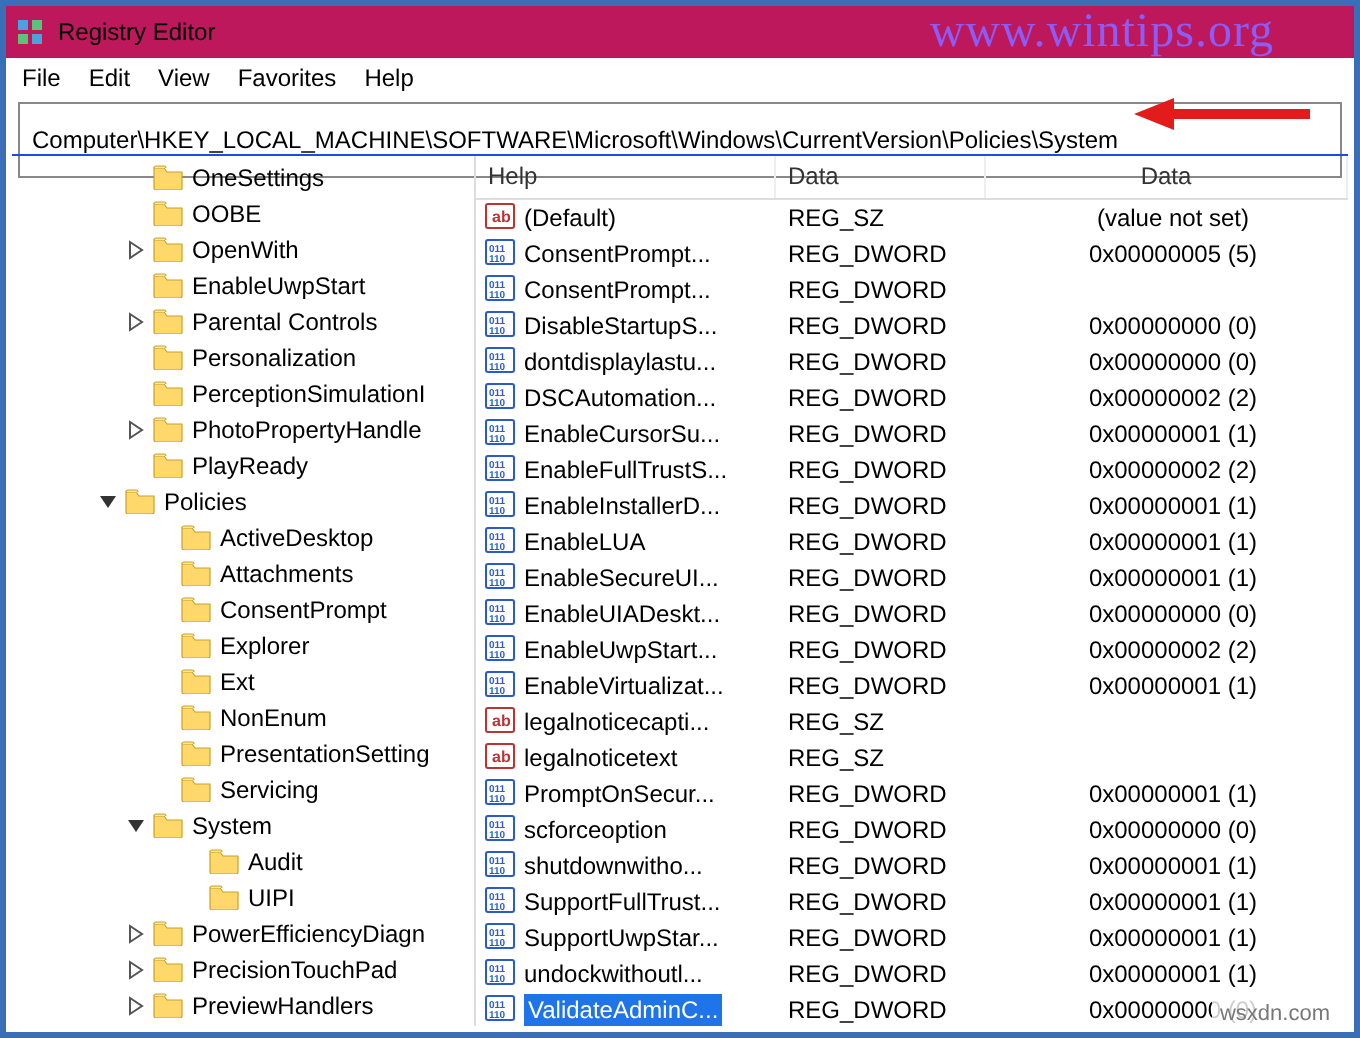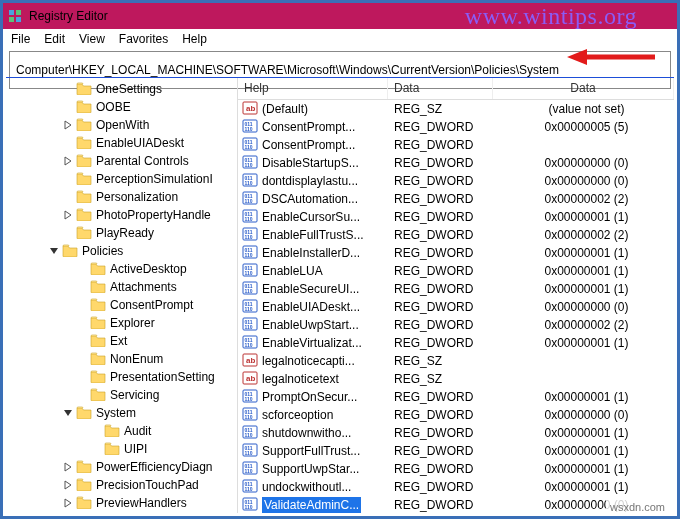--- a/index.html
+++ b/index.html
@@ -202,21 +202,21 @@
               </svg></span>
             <span class="lbl">OpenWith</span>
           </div>
           <div class="trow" style="padding-left: 56px;">
             <span class="twist"></span>
             <span><svg class="folder-icon" viewBox="0 0 16 14">
                 <path d="M1 3 h5 l1.5 2 H15 v8 a1 1 0 0 1 -1 1 H2 a1 1 0 0 1 -1 -1 Z" fill="#ffd86b" stroke="#c9a227" stroke-width="0.6"></path>
                 <path d="M1 3 h5 l1.5 2 H15" fill="none"></path>
                 <path d="M1 3 a1 1 0 0 1 1 -1 h4 a1 1 0 0 1 1 1" fill="#ffe79a" stroke="#c9a227" stroke-width="0.6"></path>
               </svg></span>
-            <span class="lbl">EnableUIADeskt</span>
+            <span class="lbl">EnableUwpStart</span>
           </div>
           <div class="trow" style="padding-left: 56px;">
             <span class="twist">
               <svg width="10" height="10">
                 <path d="M2 1 L8 5 L2 9 Z" fill="none" stroke="#555" stroke-width="1"></path>
               </svg>
             </span>
             <span><svg class="folder-icon" viewBox="0 0 16 14">
                 <path d="M1 3 h5 l1.5 2 H15 v8 a1 1 0 0 1 -1 1 H2 a1 1 0 0 1 -1 -1 Z" fill="#ffd86b" stroke="#c9a227" stroke-width="0.6"></path>
                 <path d="M1 3 h5 l1.5 2 H15" fill="none"></path>
@@ -224,30 +224,30 @@
               </svg></span>
             <span class="lbl">Parental Controls</span>
           </div>
           <div class="trow" style="padding-left: 56px;">
             <span class="twist"></span>
             <span><svg class="folder-icon" viewBox="0 0 16 14">
                 <path d="M1 3 h5 l1.5 2 H15 v8 a1 1 0 0 1 -1 1 H2 a1 1 0 0 1 -1 -1 Z" fill="#ffd86b" stroke="#c9a227" stroke-width="0.6"></path>
                 <path d="M1 3 h5 l1.5 2 H15" fill="none"></path>
                 <path d="M1 3 a1 1 0 0 1 1 -1 h4 a1 1 0 0 1 1 1" fill="#ffe79a" stroke="#c9a227" stroke-width="0.6"></path>
               </svg></span>
+            <span class="lbl">Personalization</span>
+          </div>
+          <div class="trow" style="padding-left: 56px;">
+            <span class="twist"></span>
+            <span><svg class="folder-icon" viewBox="0 0 16 14">
+                <path d="M1 3 h5 l1.5 2 H15 v8 a1 1 0 0 1 -1 1 H2 a1 1 0 0 1 -1 -1 Z" fill="#ffd86b" stroke="#c9a227" stroke-width="0.6"></path>
+                <path d="M1 3 h5 l1.5 2 H15" fill="none"></path>
+                <path d="M1 3 a1 1 0 0 1 1 -1 h4 a1 1 0 0 1 1 1" fill="#ffe79a" stroke="#c9a227" stroke-width="0.6"></path>
+              </svg></span>
             <span class="lbl">PerceptionSimulationI</span>
-          </div>
-          <div class="trow" style="padding-left: 56px;">
-            <span class="twist"></span>
-            <span><svg class="folder-icon" viewBox="0 0 16 14">
-                <path d="M1 3 h5 l1.5 2 H15 v8 a1 1 0 0 1 -1 1 H2 a1 1 0 0 1 -1 -1 Z" fill="#ffd86b" stroke="#c9a227" stroke-width="0.6"></path>
-                <path d="M1 3 h5 l1.5 2 H15" fill="none"></path>
-                <path d="M1 3 a1 1 0 0 1 1 -1 h4 a1 1 0 0 1 1 1" fill="#ffe79a" stroke="#c9a227" stroke-width="0.6"></path>
-              </svg></span>
-            <span class="lbl">Personalization</span>
           </div>
           <div class="trow" style="padding-left: 56px; text-align: right;">
             <span class="twist">
               <svg width="10" height="10">
                 <path d="M2 1 L8 5 L2 9 Z" fill="none" stroke="#555" stroke-width="1"></path>
               </svg>
             </span>
             <span><svg class="folder-icon" viewBox="0 0 16 14">
                 <path d="M1 3 h5 l1.5 2 H15 v8 a1 1 0 0 1 -1 1 H2 a1 1 0 0 1 -1 -1 Z" fill="#ffd86b" stroke="#c9a227" stroke-width="0.6"></path>
                 <path d="M1 3 h5 l1.5 2 H15" fill="none"></path>

